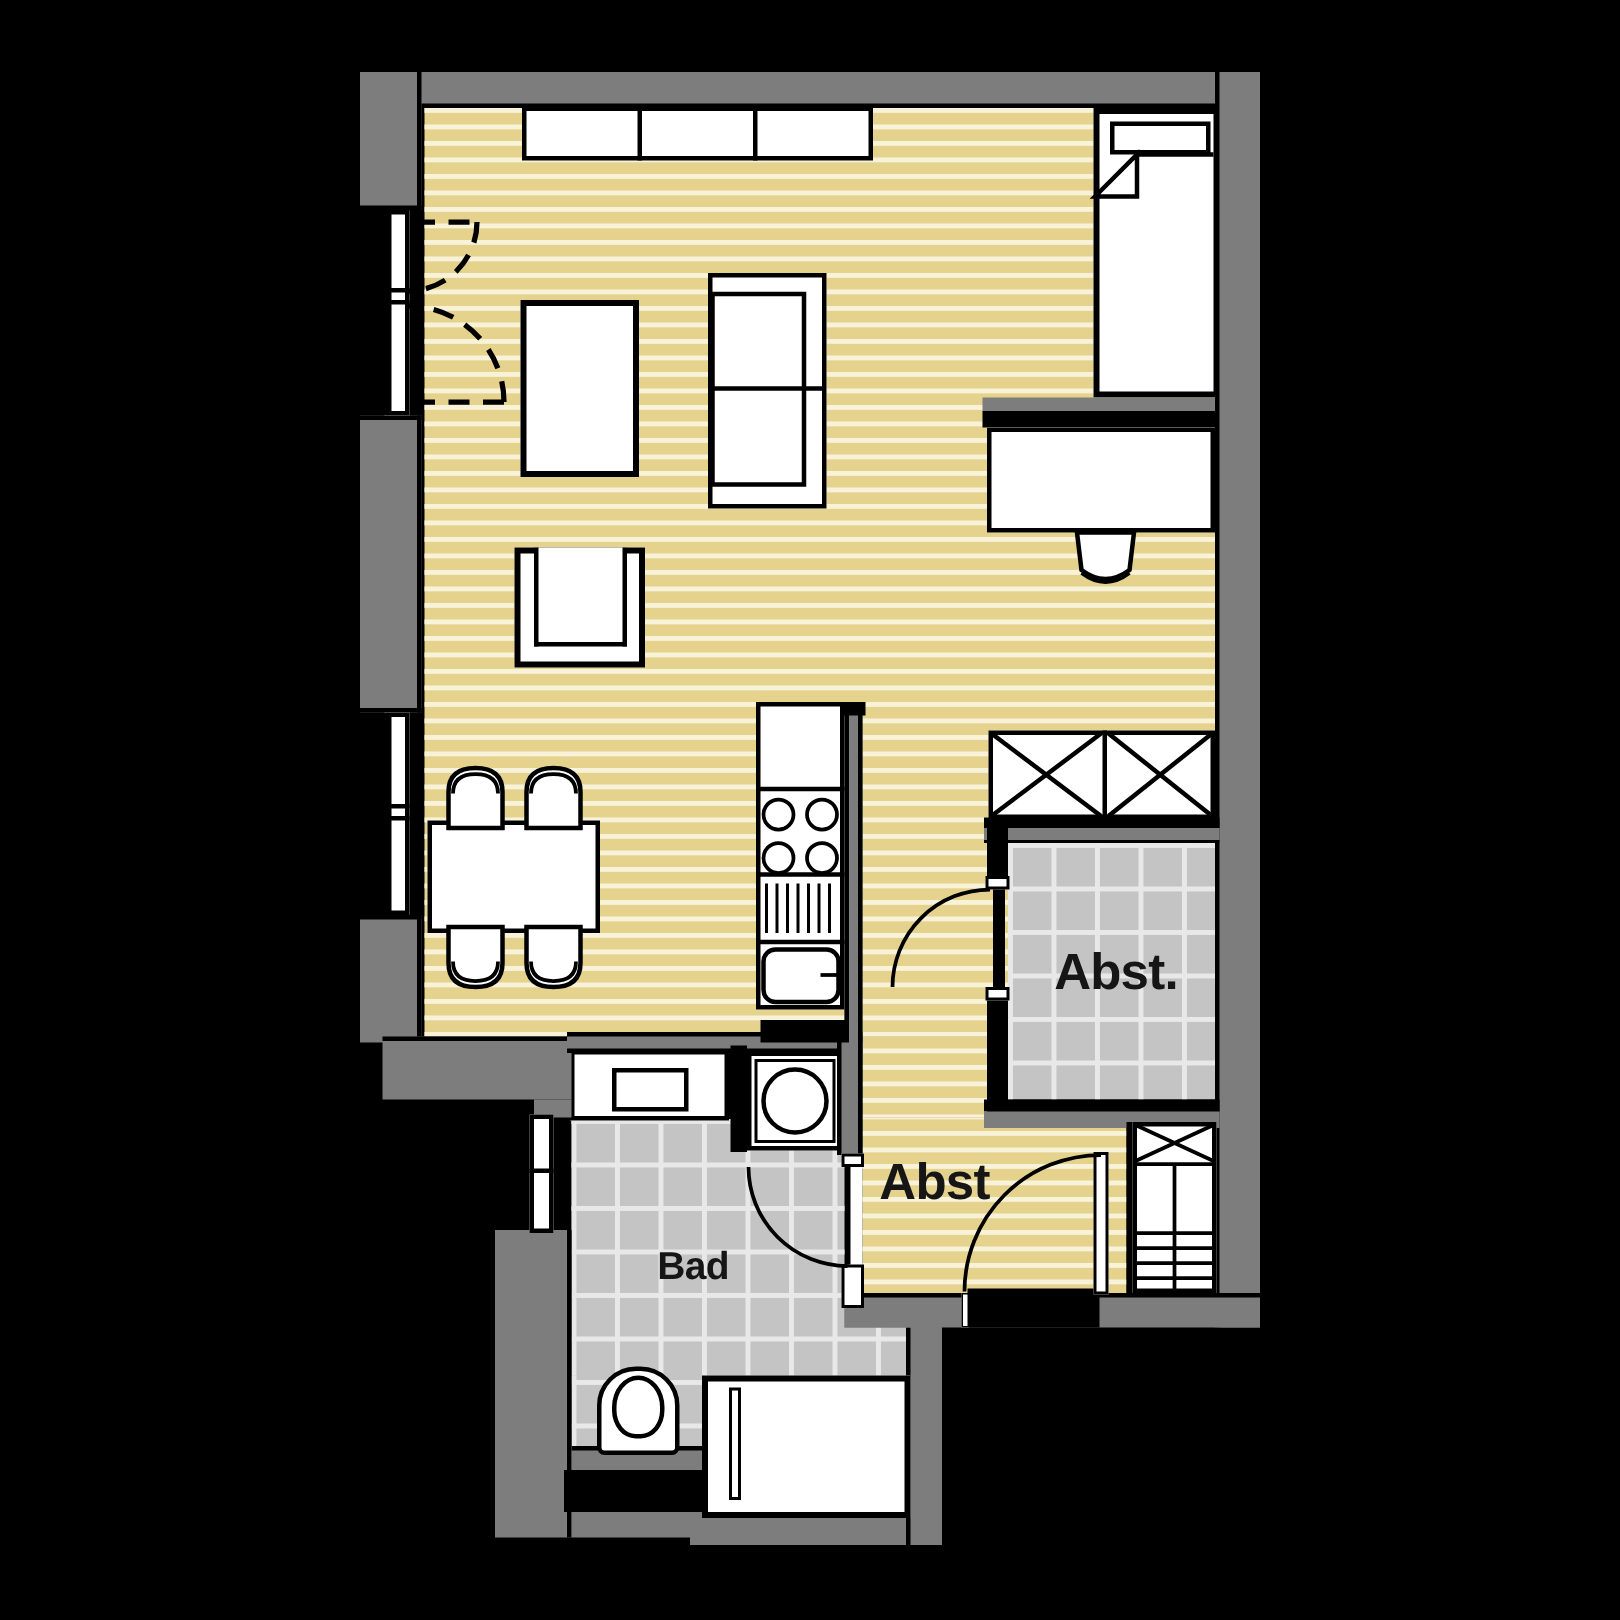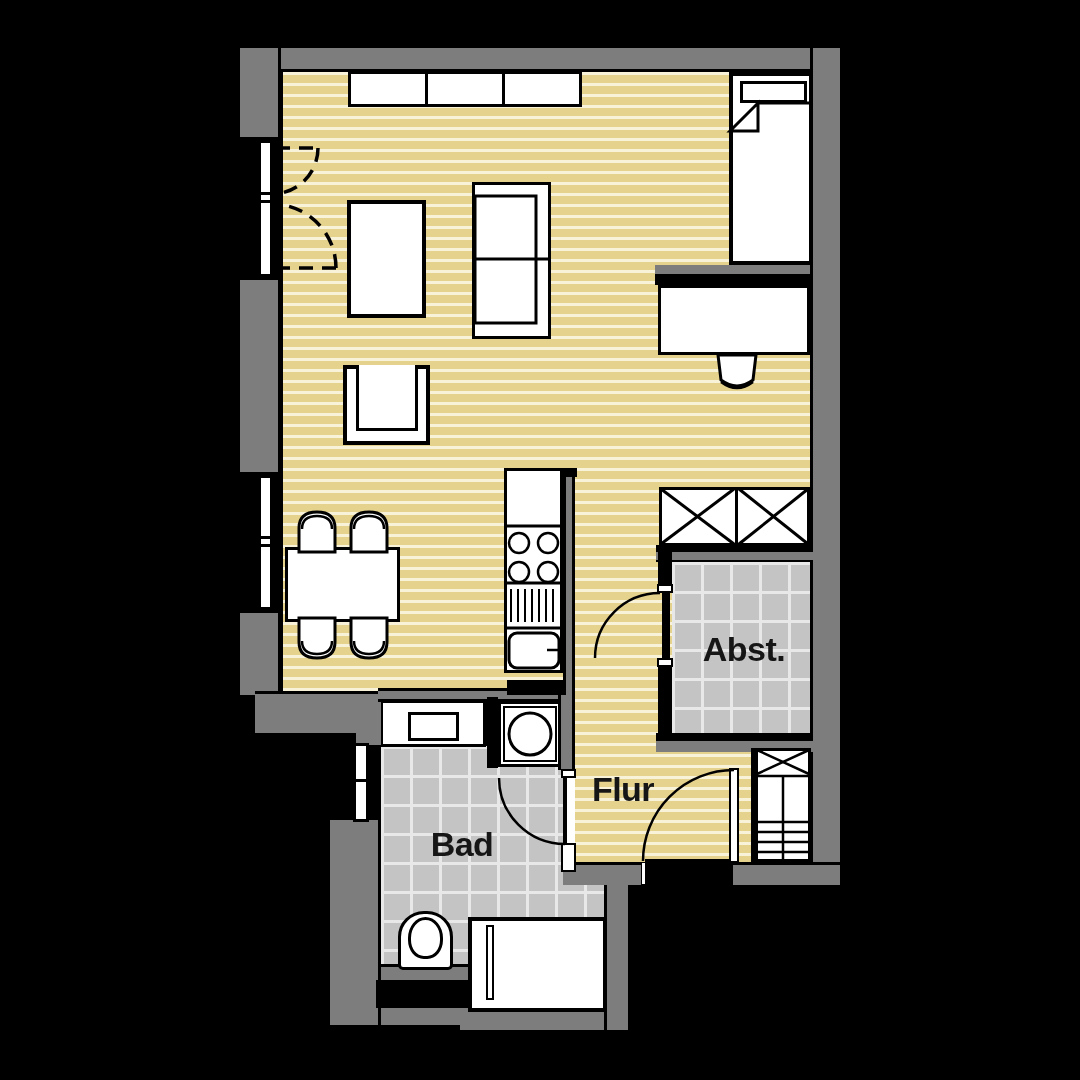--- a/index.html
+++ b/index.html
@@ -204,15 +204,15 @@
         <line x1="809" y1="750" x2="757" y2="774"></line>
       <line x1="783" y1="776" x2="783" y2="860"></line>
       <line x1="757" y1="822" x2="809" y2="822"></line>
         <line x1="757" y1="832" x2="809" y2="832"></line>
       <line x1="757" y1="842" x2="809" y2="842"></line>
         <line x1="757" y1="852" x2="809" y2="852"></line>
     </g>
   </svg>
 
   <div class="lab" style="left:744px;top:649px;font-size:34px;">Abst.</div>
-  <div class="lab" style="left:623px;top:789px;font-size:34px;">Flur</div>
-  <div class="lab" style="left:462px;top:844px;font-size:34px;">Bad</div>
+  <div class="lab" style="left:623px;top:789px;font-size:34px;">Abst</div>
+  <div class="lab" style="left:462px;top:844px;font-size:26px;">Bad</div>
 </div>
 
 </body></html>

